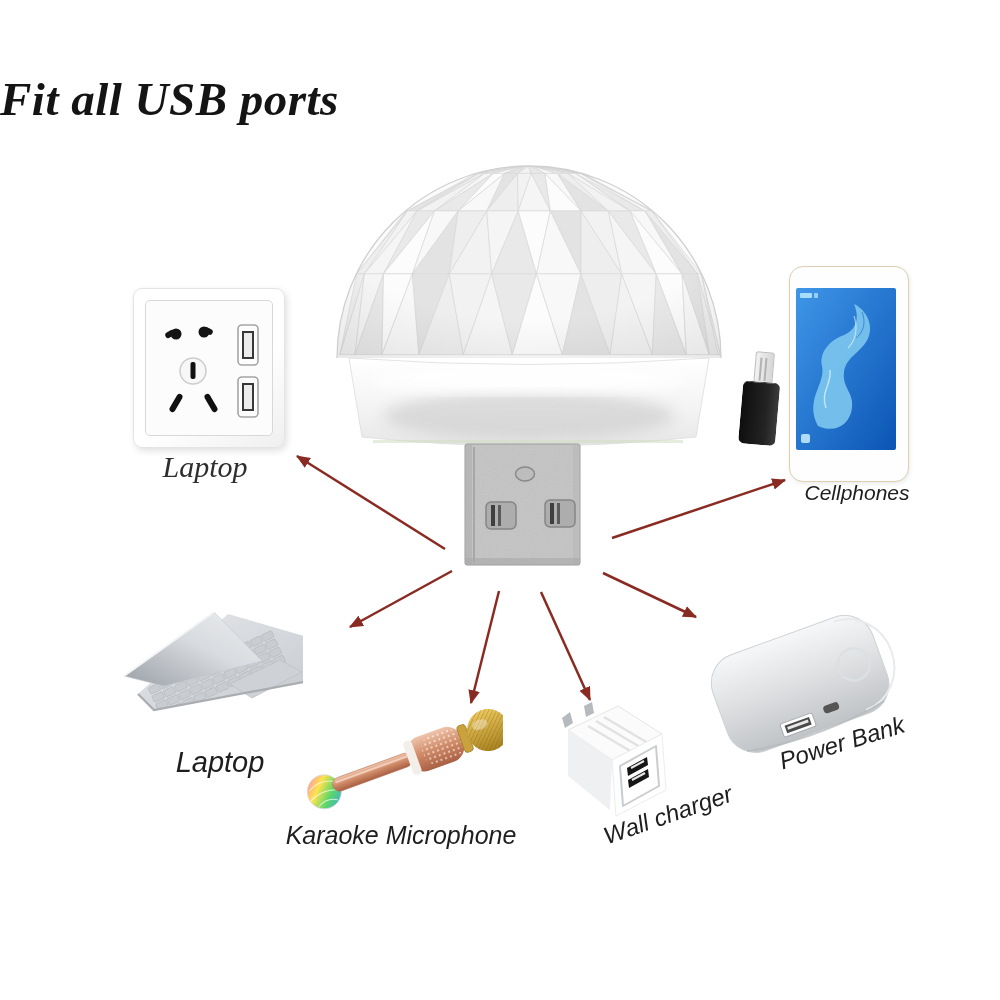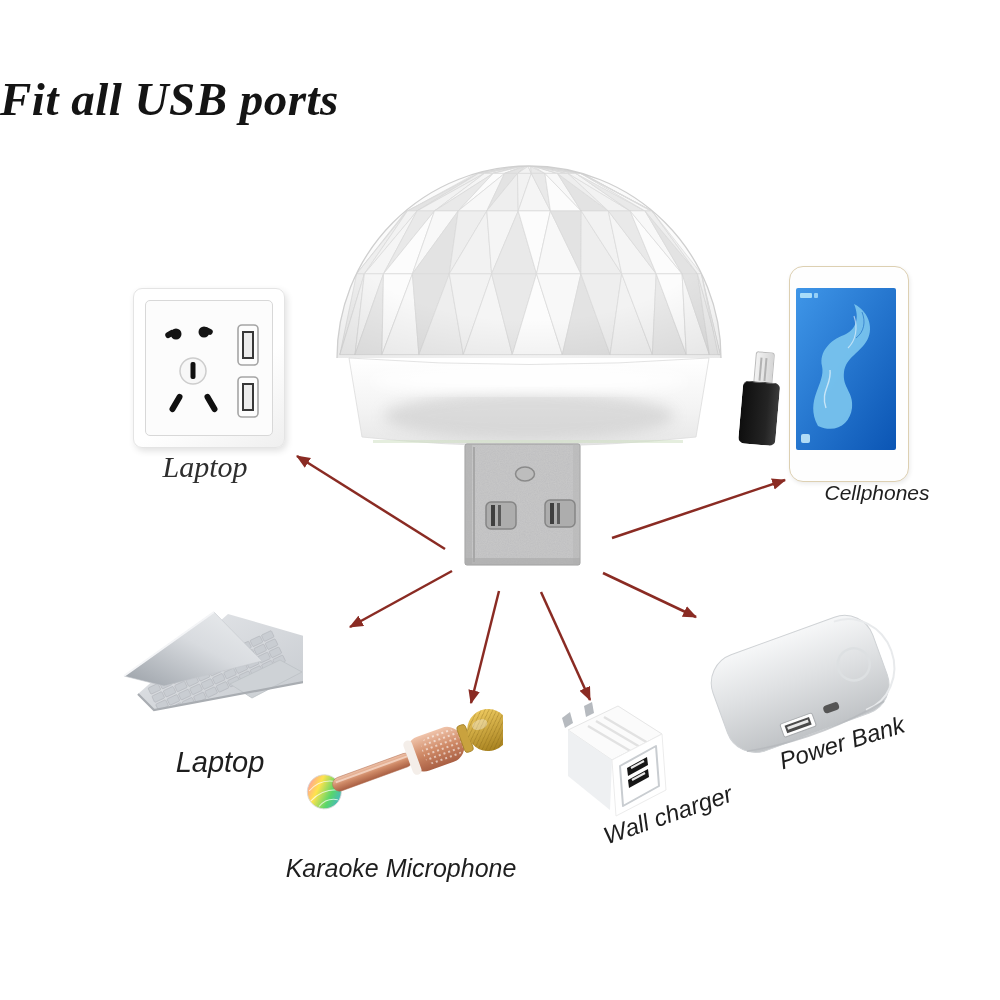--- a/index.html
+++ b/index.html
@@ -25,23 +25,23 @@
   .ad-tip{position:absolute;left:10px;top:4px;width:17px;height:33px;border-radius:3px;
      background:linear-gradient(90deg,#f2f2f2,#d6d6d6);border:1px solid #bcbcbc;}
   .ad-tip i{position:absolute;top:5px;bottom:5px;width:2px;background:#b2b2b2;}
   .ad-body{position:absolute;left:0px;top:34px;width:37px;height:62px;border-radius:6px;
      background:linear-gradient(90deg,#0e0e0e,#242424 70%,#3c3c3c);border-top:1px solid #474747;}
   
   .lbl{position:absolute;white-space:nowrap;color:#1e1e1e;font-style:italic;z-index:8;
        transform:translate(-50%,-50%);}
   .lbl-serif{font-family:"Liberation Serif",serif;color:#2e2e2e;}
   .l-outlet{left:205px;top:467px;font-size:30px;}
-  .l-cell{left:857px;top:493px;font-size:21px;margin-left:20px;}
+  .l-cell{left:857px;top:493px;font-size:21px;}
   .l-laptop{left:220px;top:762px;font-size:29px;}
-  .l-karaoke{left:401px;top:868px;font-size:25px;}
+  .l-karaoke{left:401px;top:835px;font-size:25px;}
   .l-wall{left:668px;top:815px;font-size:24px;transform:translate(-50%,-50%) rotate(-19deg);}
   .l-power{left:842px;top:743px;font-size:24px;transform:translate(-50%,-50%) rotate(-17deg);}
 </style>
 </head>
 <body>
 
 <div id="canvas">
 
   <div class="title">Fit all USB ports</div>
 

